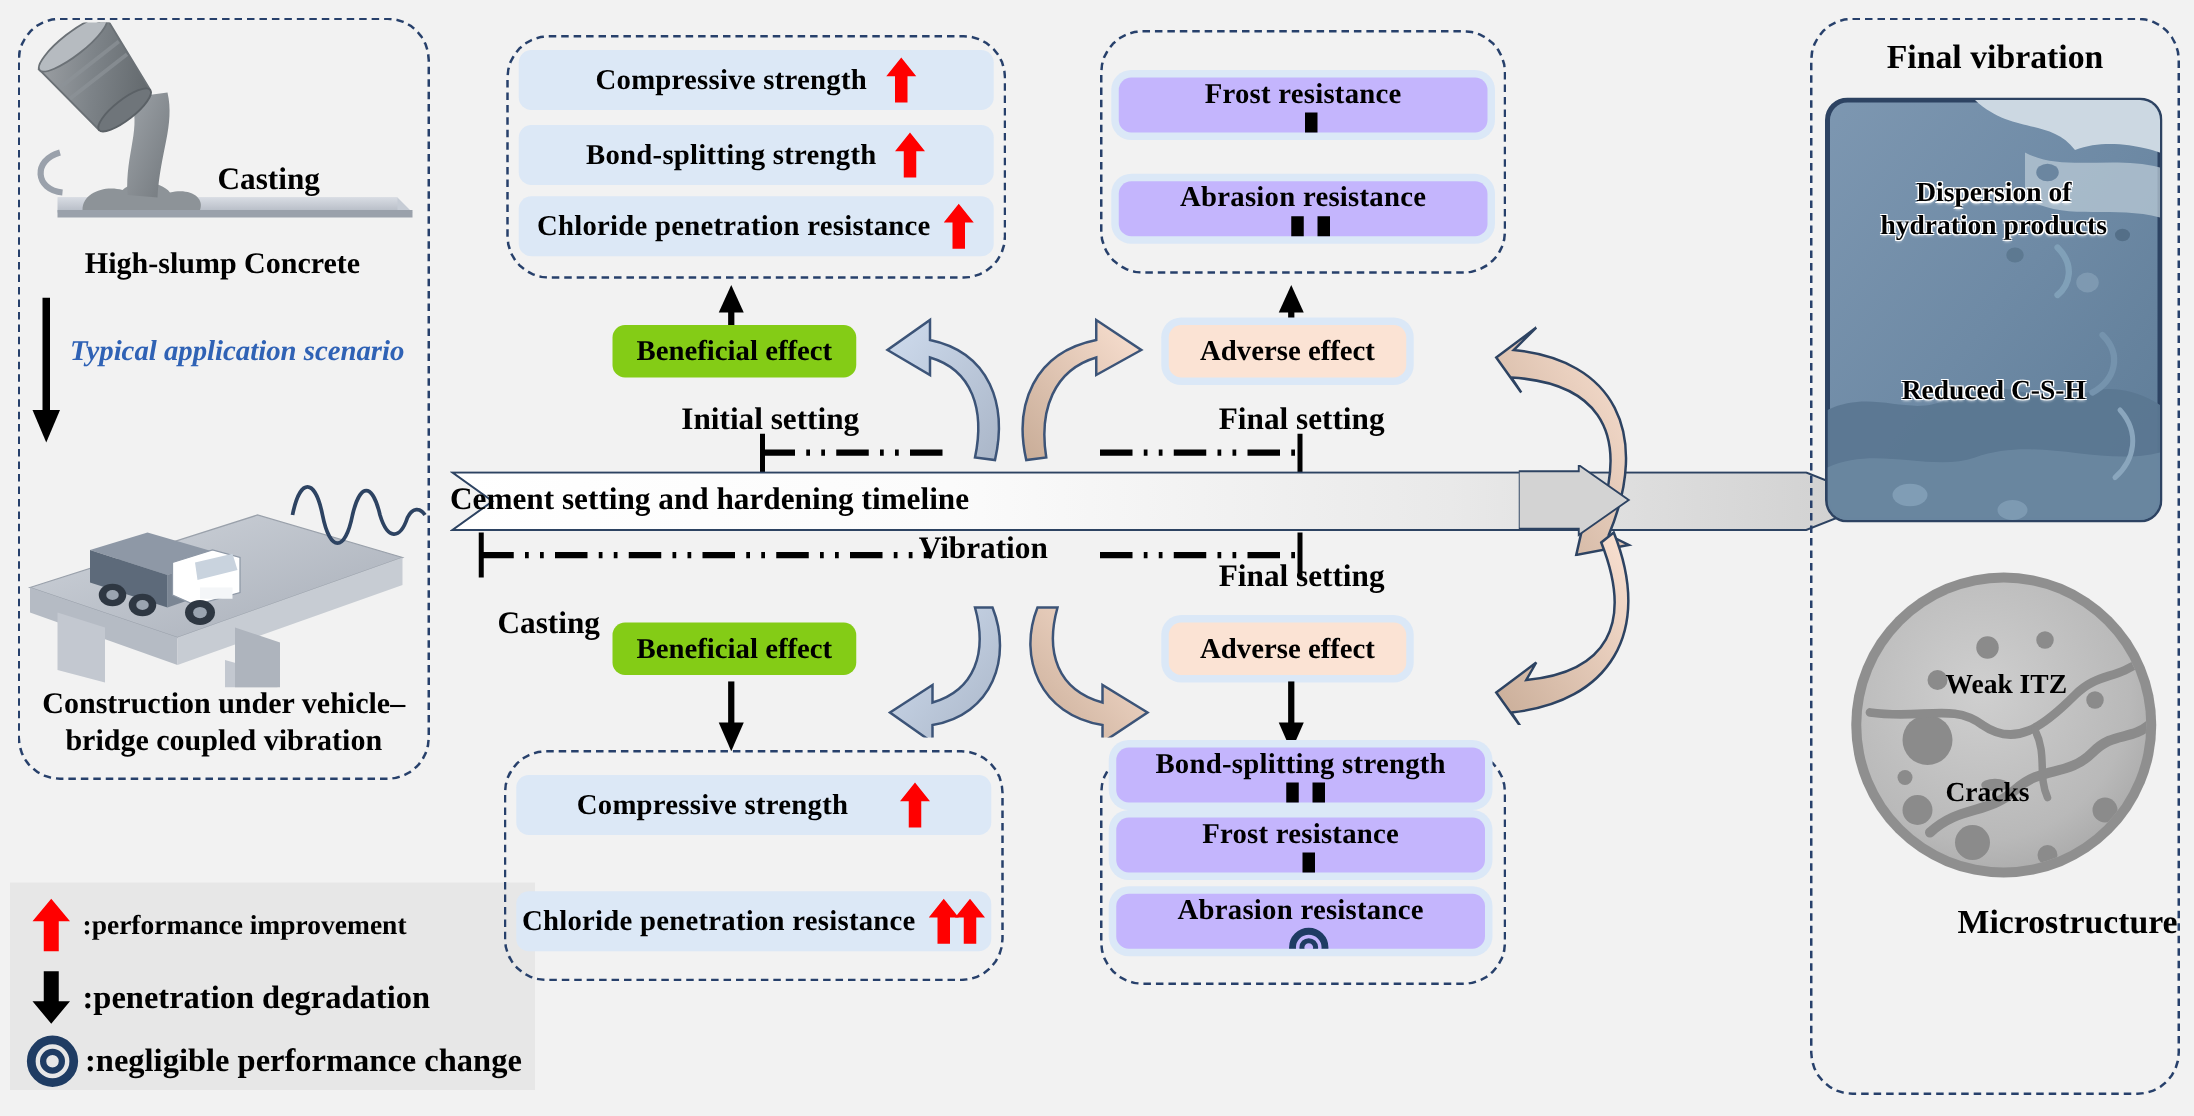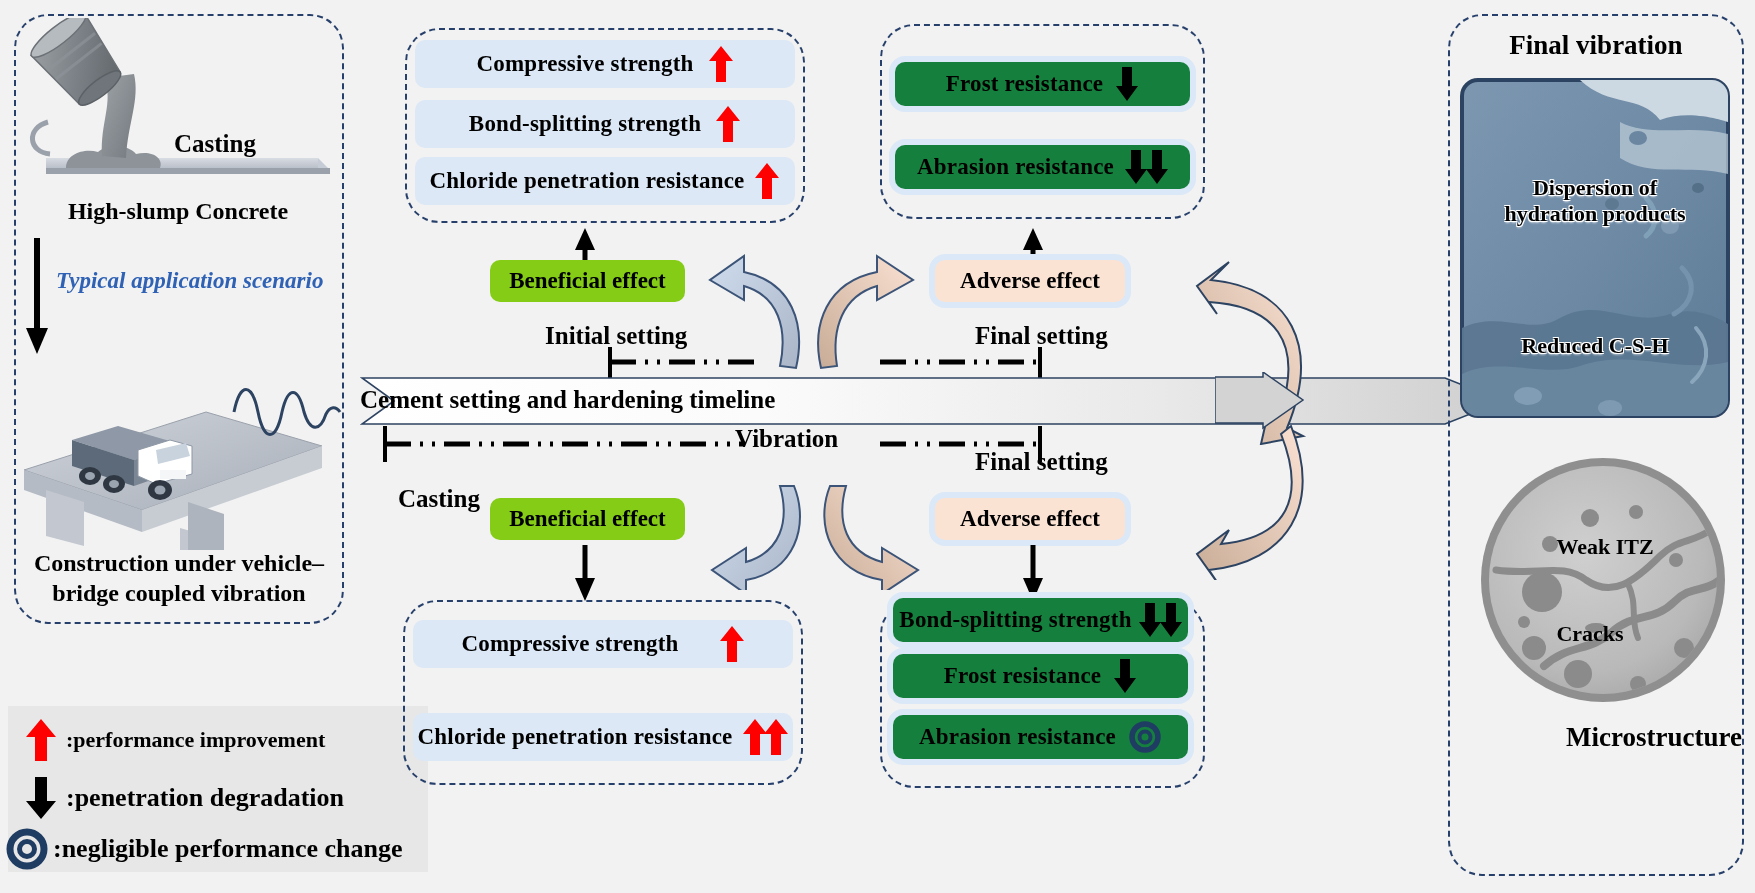--- a/index.html
+++ b/index.html
@@ -18,21 +18,21 @@
   }
 
   
   .pill{
     position:absolute;display:flex;align-items:center;justify-content:center;
     border-radius:10px;box-sizing:border-box;font-weight:bold;
     color:#000;letter-spacing:.2px;
   }
   .pill .ptxt{flex:0 0 auto;}
   .pill-blue{background:#dce8f6;}
-  .pill-peach{background:#15803d;box-shadow:0 0 0 6px #dbe8f7;}
+  .pill-peach{background:#c4b5fd;box-shadow:0 0 0 6px #dbe8f7;flex-direction:column;}
 
   
   .chip{
     position:absolute;display:flex;align-items:center;justify-content:center;
     font-weight:bold;border-radius:10px;box-sizing:border-box;
   }
   .chip-blue{background:#84cc16;}
   .chip-peach{background:#fbe3d4;box-shadow:0 0 0 6px #dbe8f7;}
 
   
@@ -43,21 +43,21 @@
   .legrow{display:flex;align-items:center;}
   .legtxt{font-weight:bold;color:#000;}
 
   .capt{position:absolute;font-weight:bold;color:#000;text-align:center;}
   .ital-blue{position:absolute;font-style:italic;font-weight:bold;color:#2f62b5;}
 
   .imglabel{position:absolute;font-weight:bold;color:#000;text-align:center;
             line-height:1.12;}
   .white-ol{ text-shadow:
       -1px -1px 0 #fff, 1px -1px 0 #fff, -1px 1px 0 #fff, 1px 1px 0 #fff,
-      0 2px 2px rgba(255,255,255,.7); margin-top: 34px;}
+      0 2px 2px rgba(255,255,255,.7);}
 </style>
 </head>
 <body>
 
 <div class="root">
 
   <div class="dashpanel" style="left:14px;top:14px;width:330px;height:610px;"></div>
 
   <svg class="abs" style="left:18px;top:18px;" width="322" height="200">
     <defs>
@@ -151,21 +151,21 @@
     <span class="legtxt" style="font-size:22px;margin-left:8px;">:performance improvement</span>
   </div>
 
   <div class="legrow abs" style="left:24px;top:772px;width:400px;height:52px;">
     <svg class="arrow-ico" width="34" height="46">
       <polygon points="17,44 2,26 11,26 11,2 23,2 23,26 32,26" fill="#000000"></polygon>
     </svg>
     <span class="legtxt" style="font-size:26px;margin-left:8px;">:penetration degradation</span>
   </div>
 
-  <div class="legrow abs" style="left:5px;top:826px;width:420px;height:46px;">
+  <div class="legrow abs" style="left:20px;top:826px;width:420px;height:46px;">
     <svg class="arrow-ico" width="44" height="42">
       <circle cx="22" cy="21" r="17" fill="none" stroke="#1f3c63" stroke-width="7"></circle>
       <circle cx="22" cy="21" r="7.5" fill="none" stroke="#1f3c63" stroke-width="5"></circle>
     </svg>
     <span class="legtxt" style="font-size:26px;margin-left:4px;">:negligible performance change</span>
   </div>
 
   <div class="dashpanel" style="left:405px;top:28px;width:400px;height:195px;"></div>
 
   <div class="pill pill-blue" style="left:415px;top:40px;width:380px;height:48px;">

